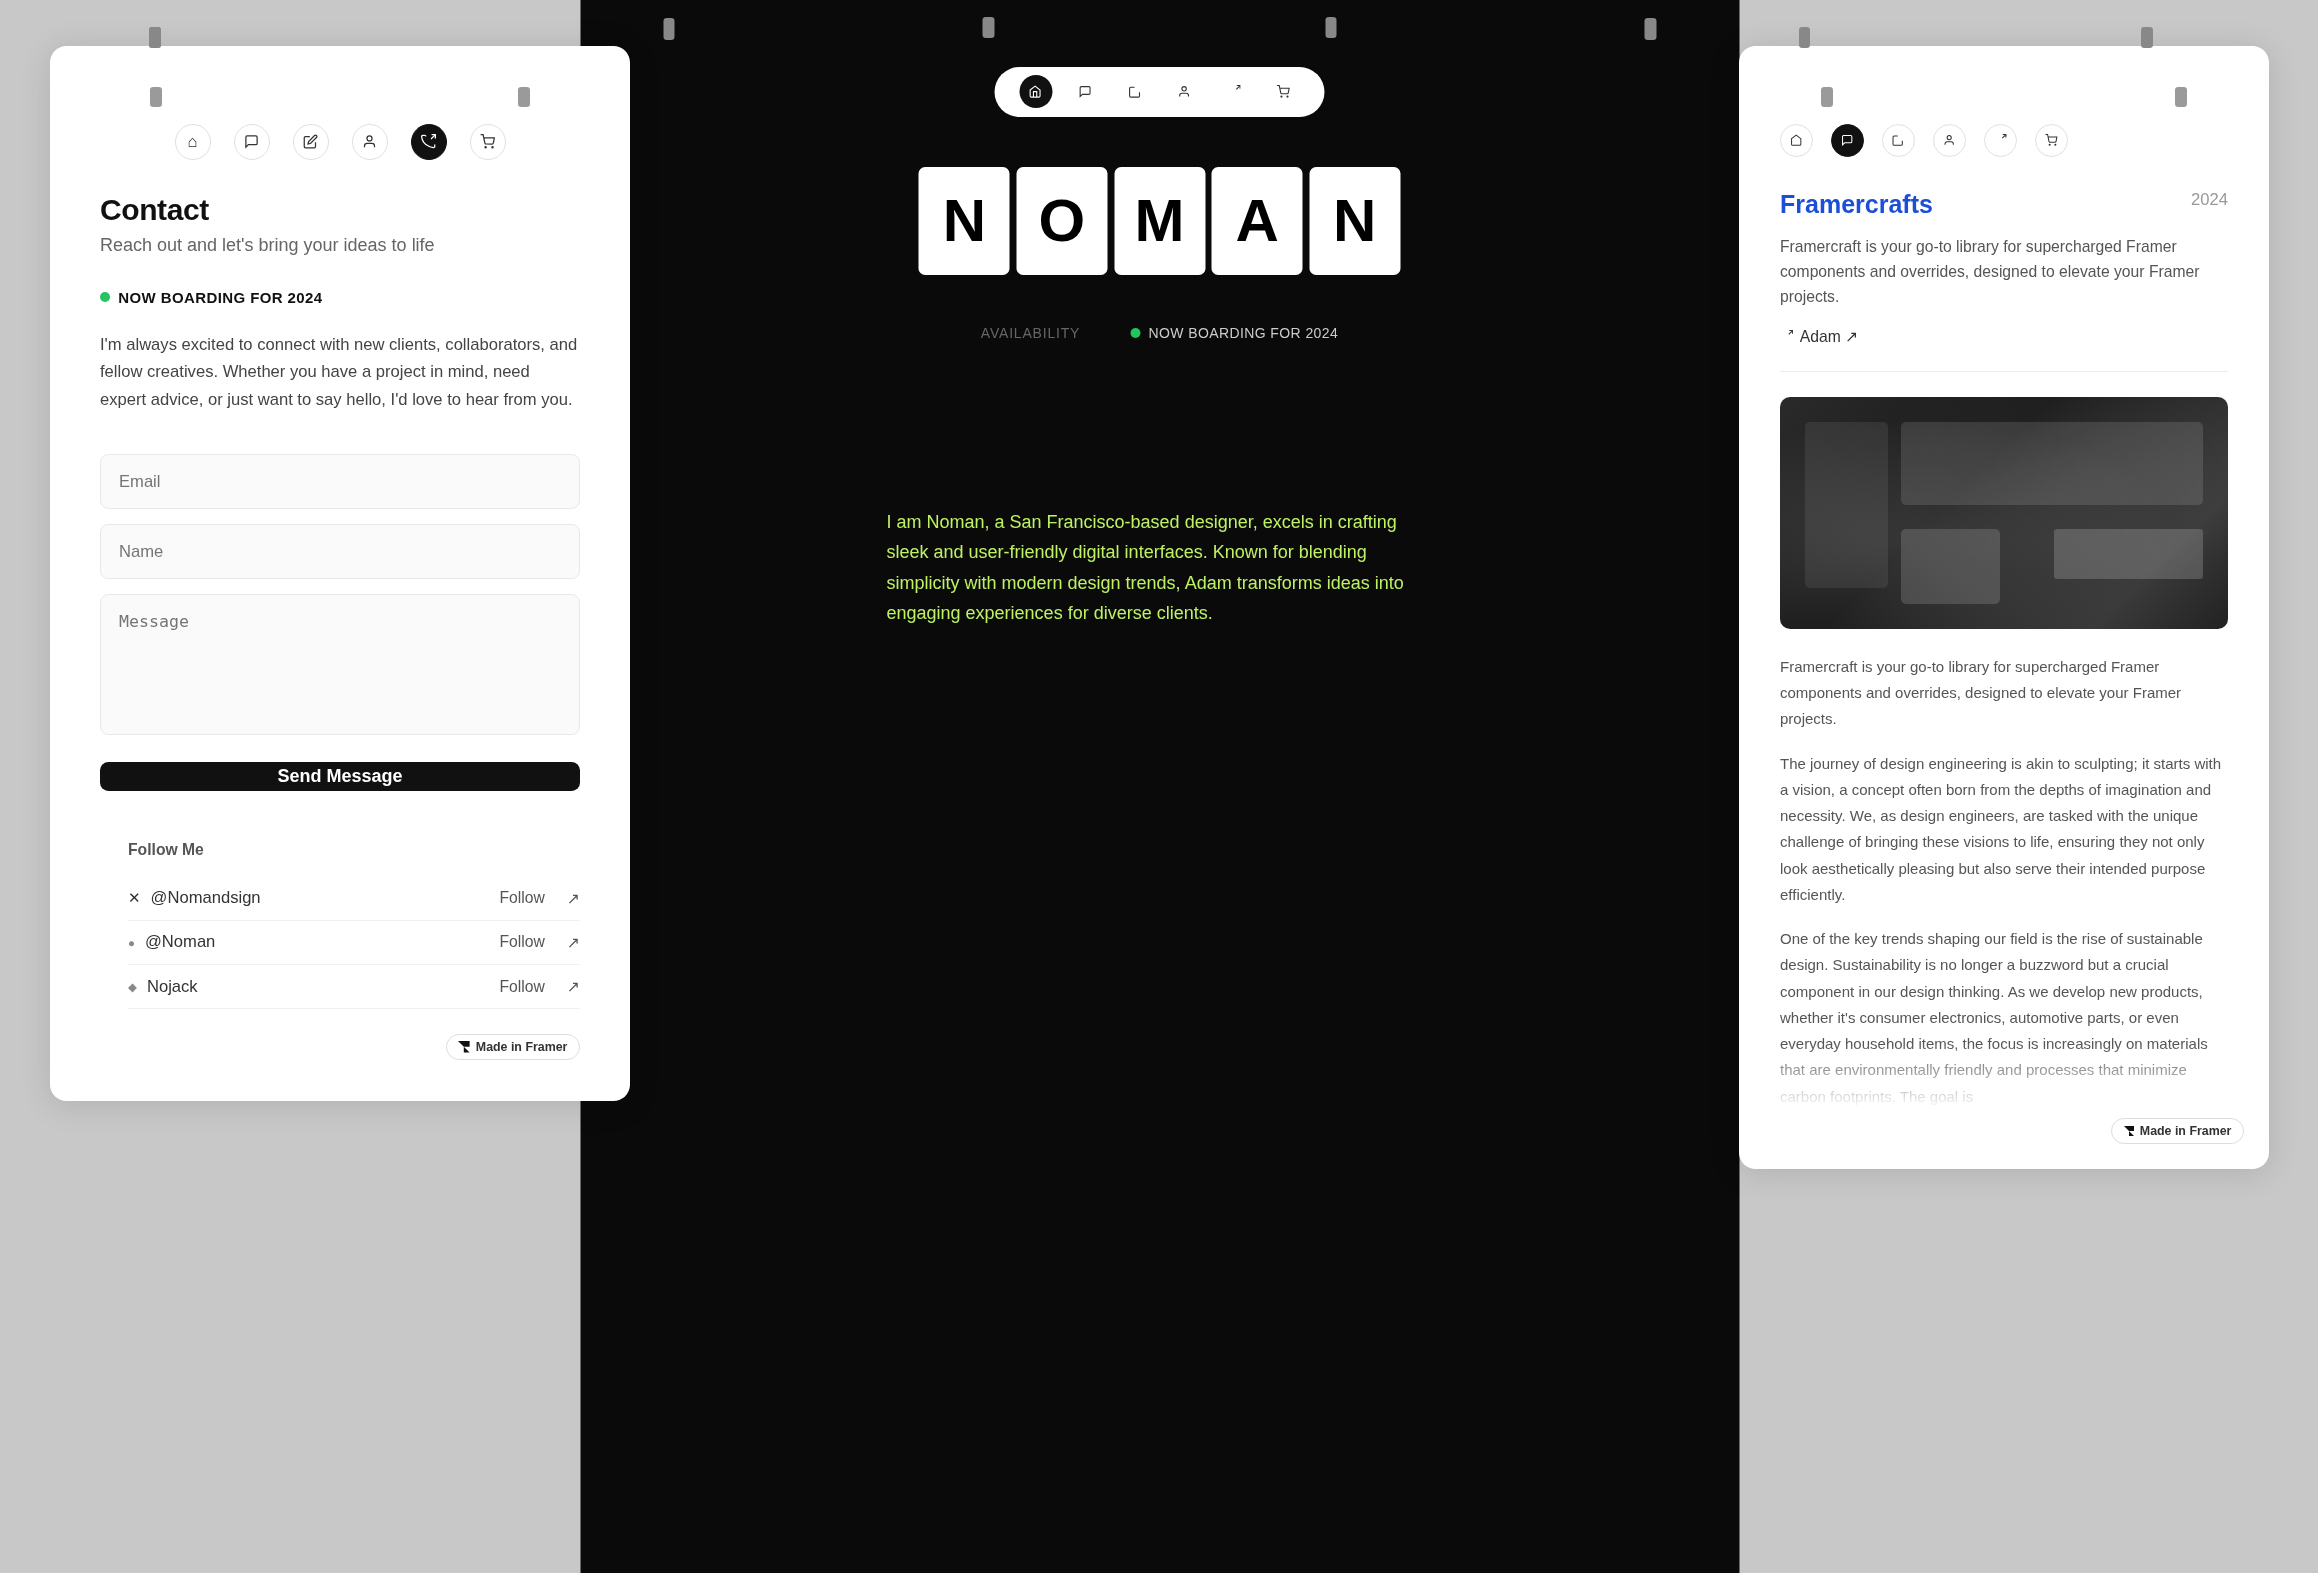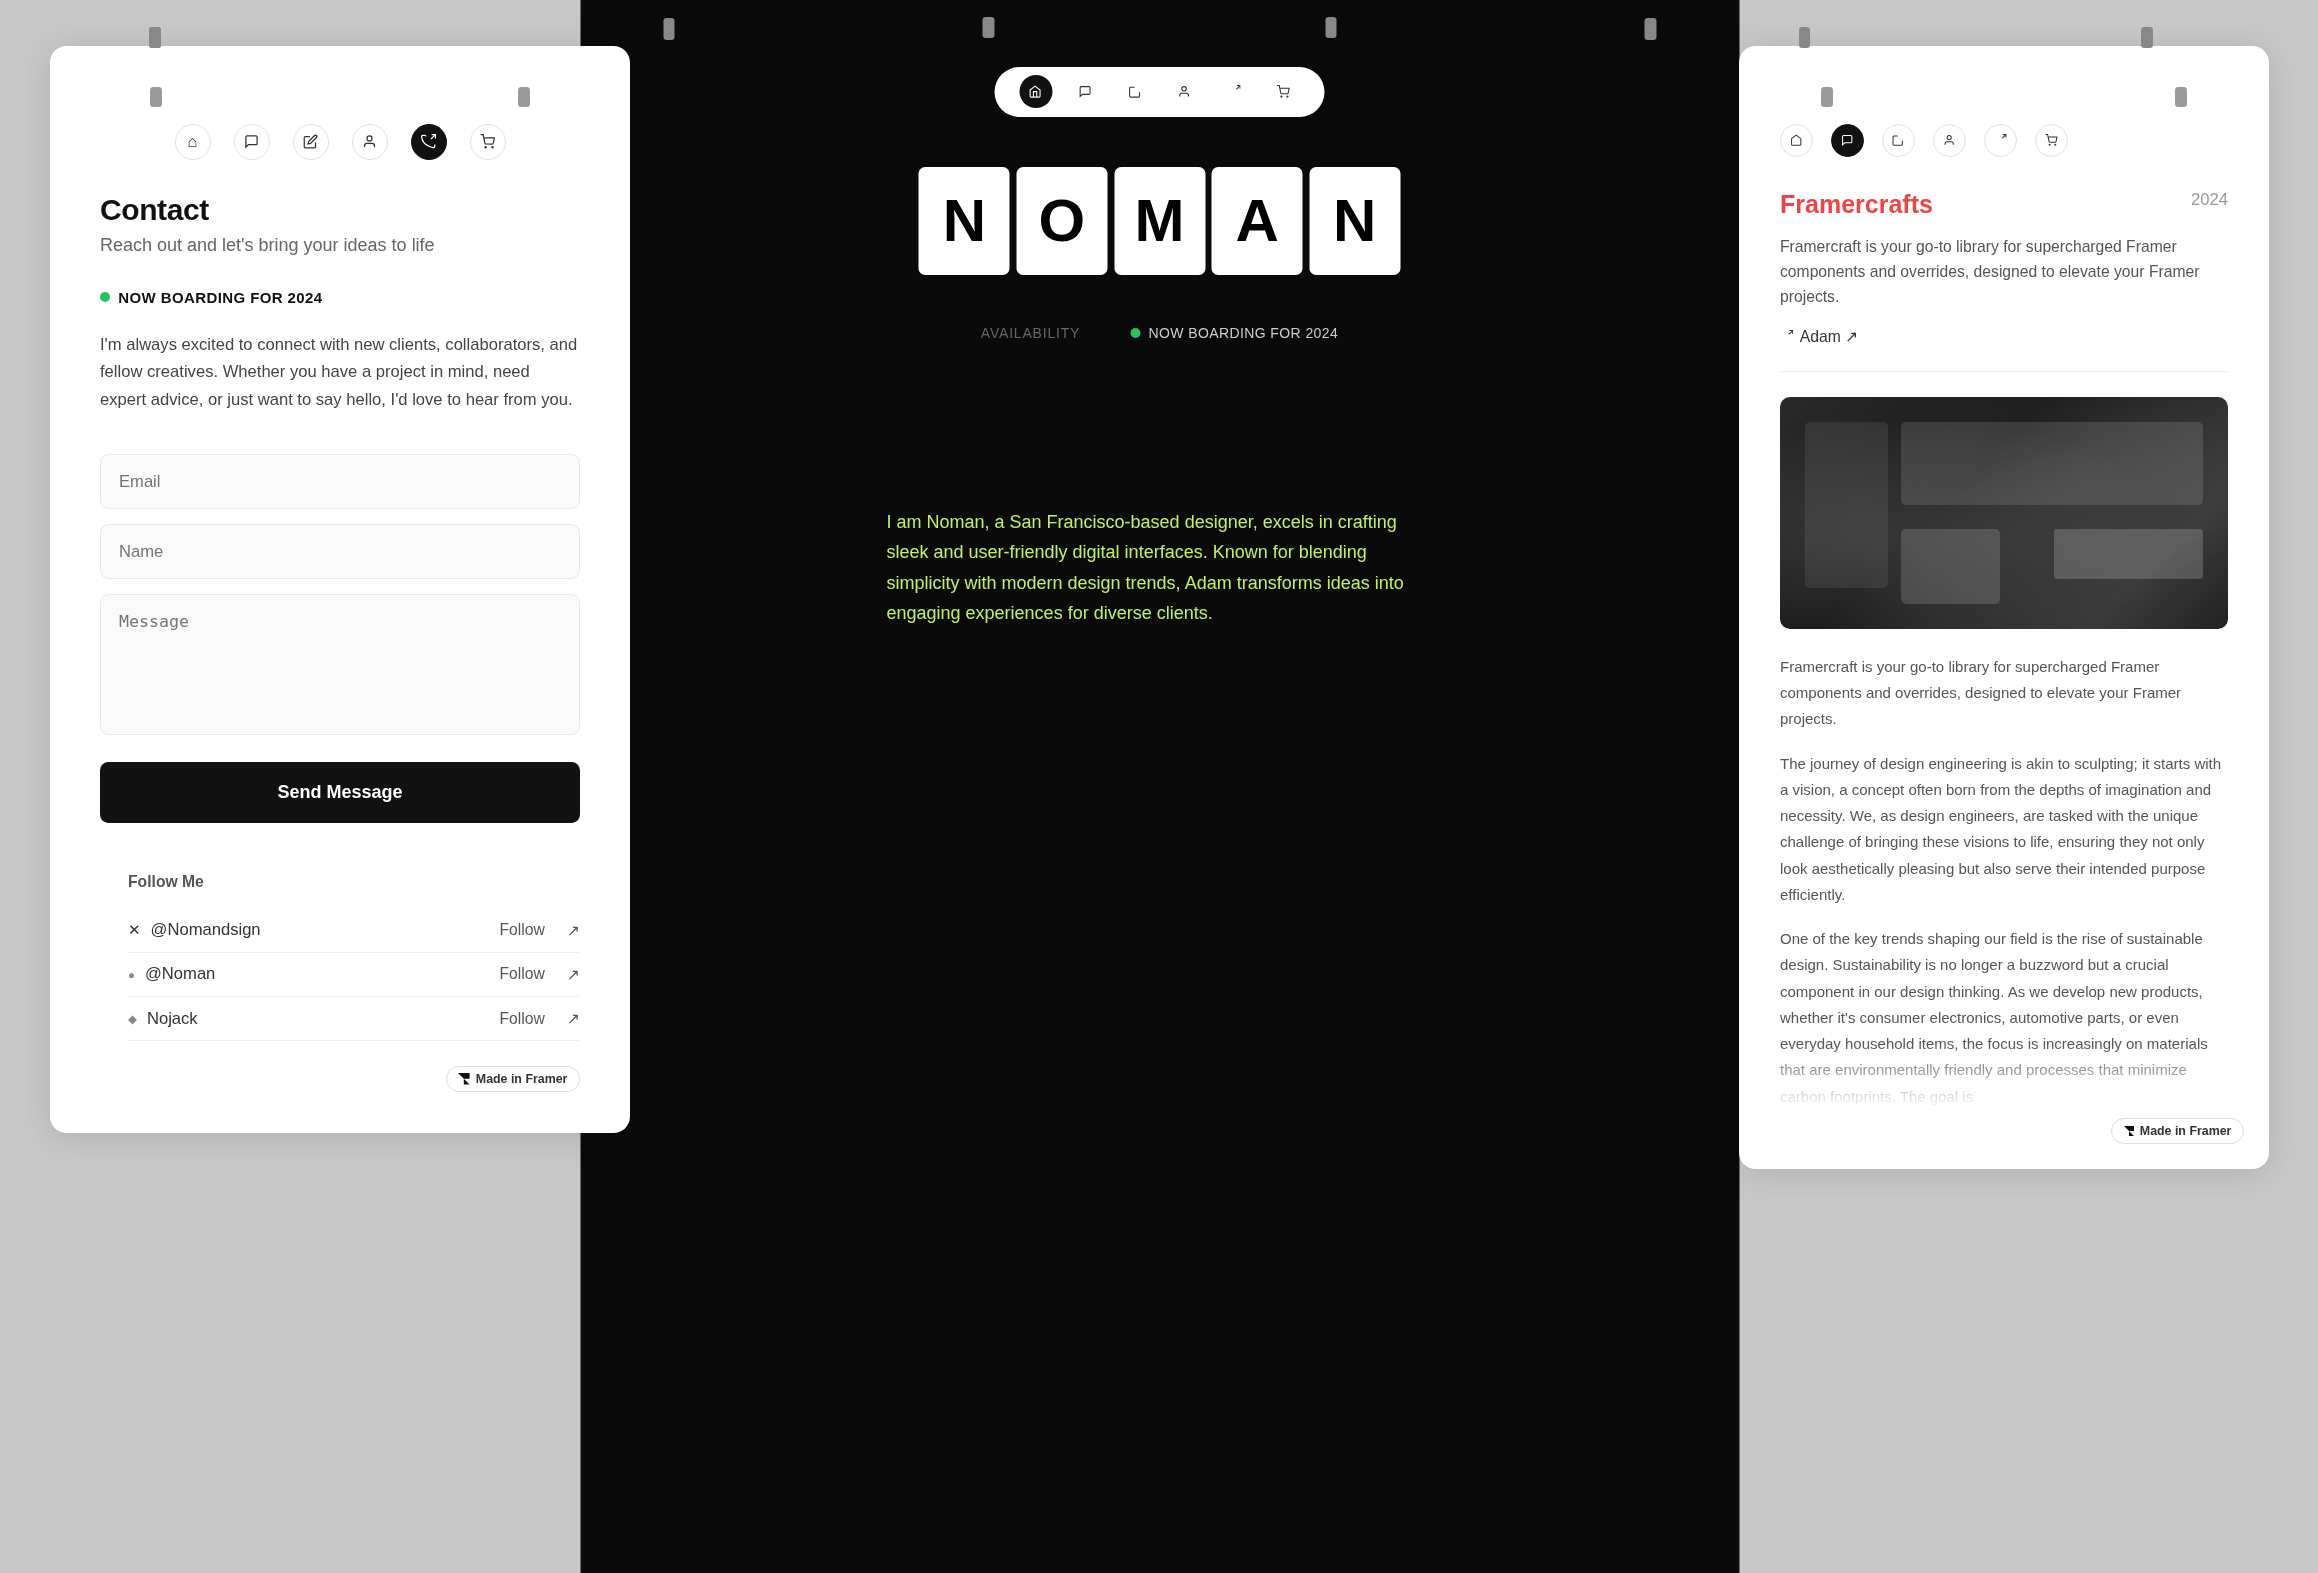--- a/index.html
+++ b/index.html
@@ -124,21 +124,21 @@
       font-size: 16.6px;
       color: #999;
       background: #fafafa;
       outline: none;
       height: 141px;
       resize: none;
     }
 
     .send-btn {
       width: 100%;
-      padding: 20px;
+      padding: 4px;
       background: #111;
       color: #fff;
       border: none;
       border-radius: 8.3px;
       font-size: 18px;
       font-weight: 600;
       cursor: pointer;
       margin-top: 8.3px;
     }
 
@@ -345,21 +345,21 @@
     .right-card-header {
       display: flex;
       align-items: flex-start;
       justify-content: space-between;
       margin-bottom: 15px;
     }
 
     .right-card-title {
       font-size: 25px;
       font-weight: 700;
-      color: #ef4444;
+      color: #1d4ed8;
     }
 
     .right-card-year {
       font-size: 16.6px;
       color: #999;
     }
 
     .right-card-desc {
       font-size: 15.7px;
       line-height: 1.6;

